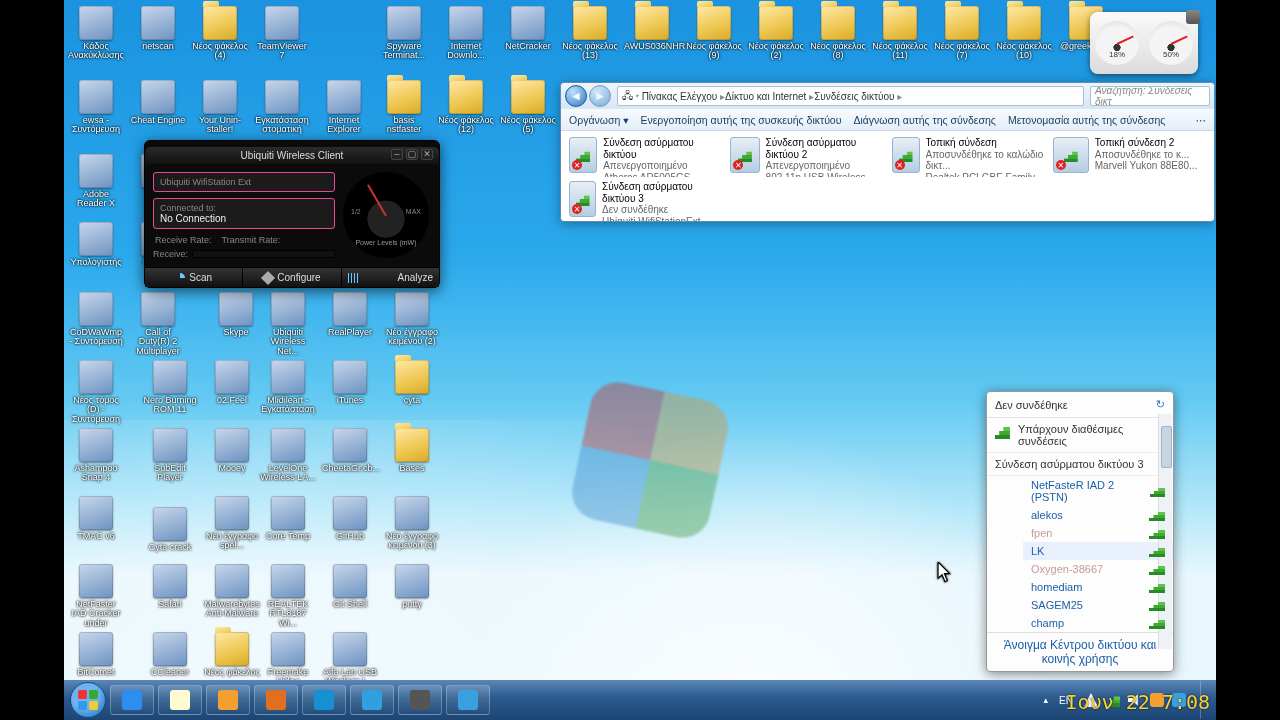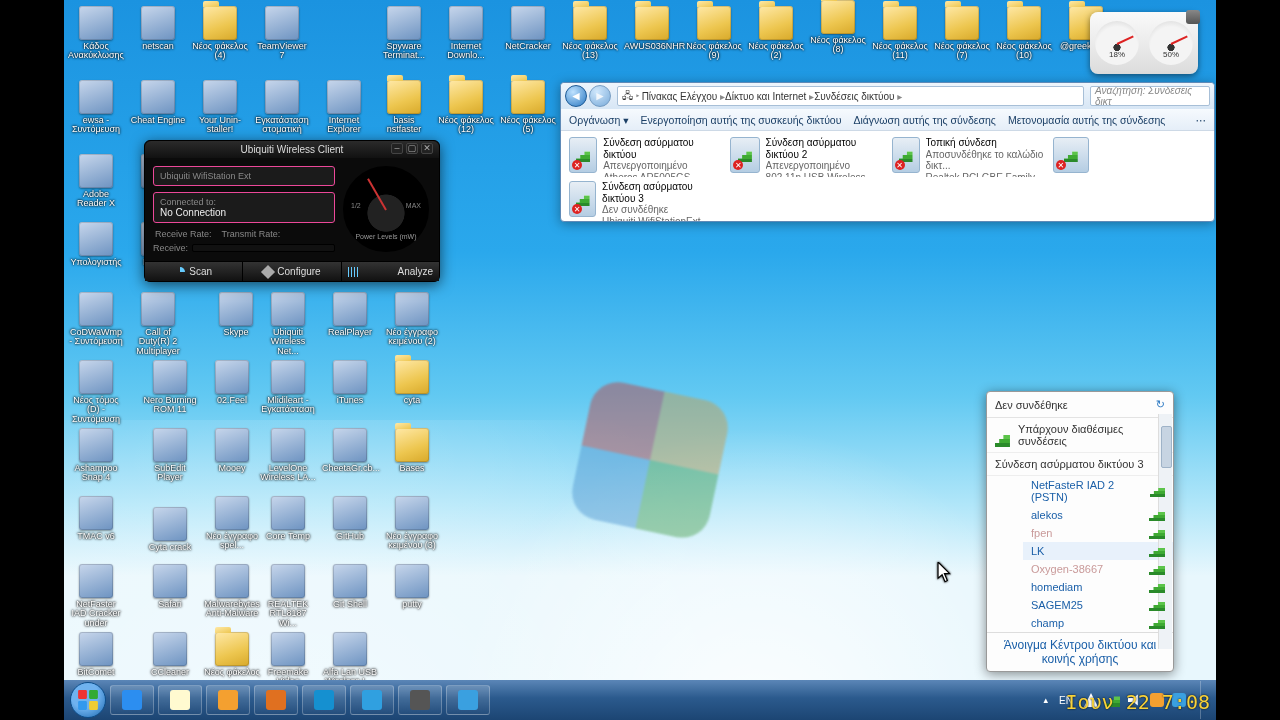--- a/index.html
+++ b/index.html
@@ -23,21 +23,21 @@
   background: linear-gradient(160deg,#ffe9a8,#edc64f 60%,#d8a92a); border-radius:3px;
   box-shadow: inset 0 0 0 1px rgba(0,0,0,.15), 0 1px 2px rgba(0,0,0,.4); position:relative; }
 .dicon .ic::before { content:""; position:absolute; top:-5px; left:0; width:16px; height:6px;
   background: linear-gradient(160deg,#ffe9a8,#edc64f); border-radius:2px 2px 0 0; }
 .dicon.app .ic { background: linear-gradient(160deg,#c8d7ec,#6d93c1); }
 .dicon.app .ic::before{display:none;}
 
 .ubiq { position:absolute; left:80px; top:140px; width:296px; background:#0b0b0b; border:1px solid #000;
   border-radius:6px; box-shadow:0 3px 14px rgba(0,0,0,.6); color:#ccc; font-size:10px; }
 .ubiq .title { background:linear-gradient(#2b2b2b,#111); color:#ddd; text-align:center; padding:3px 0;
-  border-radius:6px 6px 0 0; font-size:10px; position:relative; }
+  border-radius:6px 6px 0 0; font-size:10px; position:relative;margin-top:6px; }
 .ubiq .title .wbtn { position:absolute; right:6px; top:2px; display:flex; gap:3px;}
 .ubiq .title .wbtn span{width:12px;height:11px;background:#222;border:1px solid #444;border-radius:2px;color:#aaa;font-size:9px;line-height:9px;text-align:center;}
 .ubiq .body { padding:8px; display:flex; gap:8px;}
 .ubiq .info { flex:1; }
 .ubiq .info .box { background:#1b1b1b; border:1px solid #ec4899; padding:4px 6px; border-radius:3px; margin-bottom:6px;}
 .ubiq .lbl { color:#888; font-size:9px;}
 .ubiq .stat { color:#eee; font-size:10px;}
 .ubiq .meter { width:88px;}
 .ubiq .gauge { width:86px; height:86px; border-radius:50%;
   background: radial-gradient(circle at 50% 55%, #222 0 30%, #000 31% 100%);
@@ -69,21 +69,21 @@
 .nic{display:flex;gap:6px;height:40px;}
 .nic .nico{width:36px;height:36px;background:linear-gradient(#e7eef5,#b4cde3);border:1px solid #96b4cf;border-radius:3px;display:flex;align-items:center;justify-content:center;position:relative;}
 .nic .bars{width:14px;height:14px;background:linear-gradient(to top,#2a8a2a 0 25%,#3faa33 0 50%,#5cc44a 0 75%,#8fe076 0);clip-path:polygon(0 100%,0 75%,30% 75%,30% 50%,60% 50%,60% 25%,100% 25%,100% 100%);}
 .nic .x{position:absolute;left:2px;bottom:2px;width:10px;height:10px;background:#d22;border-radius:50%;display:flex;align-items:center;justify-content:center;color:#fff;font-size:8px;}
 .nic .txt{font-size:10px;line-height:1.15;overflow:hidden;}
 .nic .t1{color:#000;}
 .nic .t2,.nic .t3{color:#666;}
 
 .flyout{position:absolute;right:42px;bottom:48px;width:188px;background:#fdfdfd;border:1px solid #999;border-radius:4px;box-shadow:0 2px 12px rgba(0,0,0,.45);font-size:11px;display:flex;flex-direction:column;}
 .flyout .fhead{display:flex;align-items:center;justify-content:space-between;padding:6px 8px;border-bottom:1px solid #e3e3e3;color:#333;}
-.flyout .frow{display:flex;align-items:flex-end;gap:8px;padding:5px 8px;border-bottom:1px solid #eee;color:#333;}
+.flyout .frow{display:flex;align-items:flex-start;gap:8px;padding:5px 8px;border-bottom:1px solid #eee;color:#333;}
 .flyout .frow .bars{width:16px;height:16px;}
 .flyout .section{padding:5px 8px;border-bottom:1px solid #eee;color:#333;display:flex;align-items:center;justify-content:space-between;}
 .flyout .list{flex:1;overflow:hidden;padding-left:36px;}
 .flyout .net{display:flex;align-items:center;justify-content:space-between;padding:3px 8px;color:#1a5fa8;cursor:pointer;}
 .flyout .net:hover,.flyout .net.hover{background:#e8f1fb;}
 .flyout .net.muted{color:#c99a9a;}
 .flyout .net .sig{width:16px;height:12px;}
 .sig{background:linear-gradient(to top,#2a8a2a 0 25%,#3faa33 0 50%,#5cc44a 0 75%,#8fe076 0);clip-path:polygon(0 100%,0 75%,28% 75%,28% 50%,56% 50%,56% 25%,100% 25%,100% 100%);}
 .flyout .foot{border-top:1px solid #ddd;padding:5px 4px;font-size:12px;color:#1a5fa8;text-align:center;cursor:pointer;}
 .scrollbar{position:absolute;right:1px;top:22px;bottom:22px;width:14px;background:#eef2f6;border-left:1px solid #ddd;}
@@ -154,21 +154,21 @@
         <div>AWUS036NHR</div>
       </div>
       <div class="dicon" style="left: 622px; top: 6px;">
         <div class="ic"></div>
         <div>Νέος φάκελος (9)</div>
       </div>
       <div class="dicon" style="left: 684px; top: 6px;">
         <div class="ic"></div>
         <div>Νέος φάκελος (2)</div>
       </div>
-      <div class="dicon" style="left: 746px; top: 0;">
+      <div class="dicon" style="left: 746px; top: 6px;">
         <div class="ic"></div>
         <div>Νέος φάκελος (8)</div>
       </div>
       <div class="dicon" style="left: 808px; top: 6px;">
         <div class="ic"></div>
         <div>Νέος φάκελος (11)</div>
       </div>
       <div class="dicon" style="left: 870px; top: 6px;">
         <div class="ic"></div>
         <div>Νέος φάκελος (7)</div>
@@ -484,20 +484,25 @@
           <div class="txt">
             <div class="t1">Τοπική σύνδεση</div>
             <div class="t2">Αποσυνδέθηκε το καλώδιο δικτ...</div>
             <div class="t3">Realtek PCI GBE Family Controller</div>
           </div>
         </div>
         <div class="nic">
           <div class="nico">
             <div class="bars"></div>
             <div class="x">✕</div>
+          </div>
+          <div class="txt">
+            <div class="t1">Τοπική σύνδεση 2</div>
+            <div class="t2">Αποσυνδέθηκε το κ...</div>
+            <div class="t3">Marvell Yukon 88E80...</div>
           </div>
         </div>
         <div class="nic">
           <div class="nico">
             <div class="bars"></div>
             <div class="x">✕</div>
           </div>
           <div class="txt">
             <div class="t1">Σύνδεση ασύρματου δικτύου 3</div>
             <div class="t2">Δεν συνδέθηκε</div>

